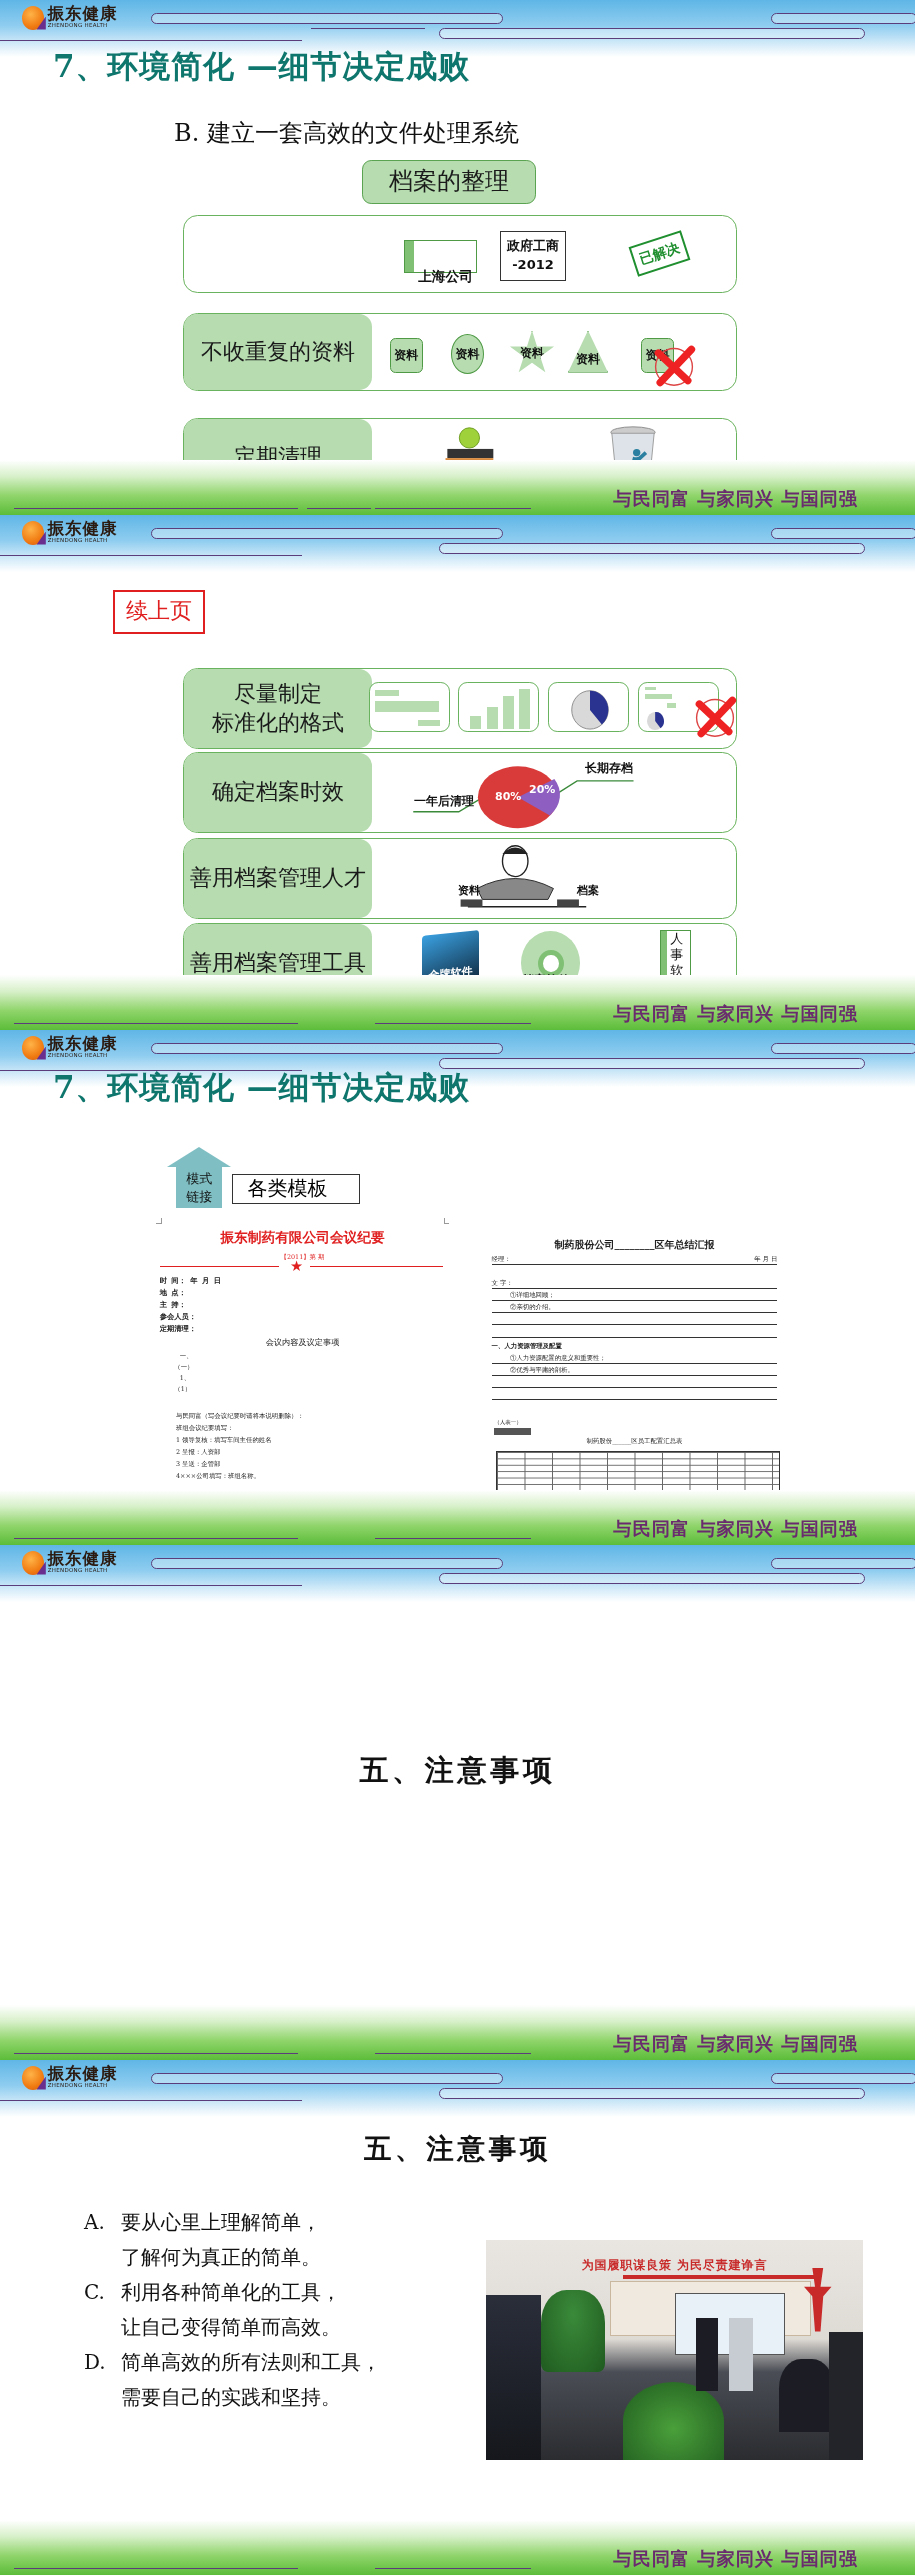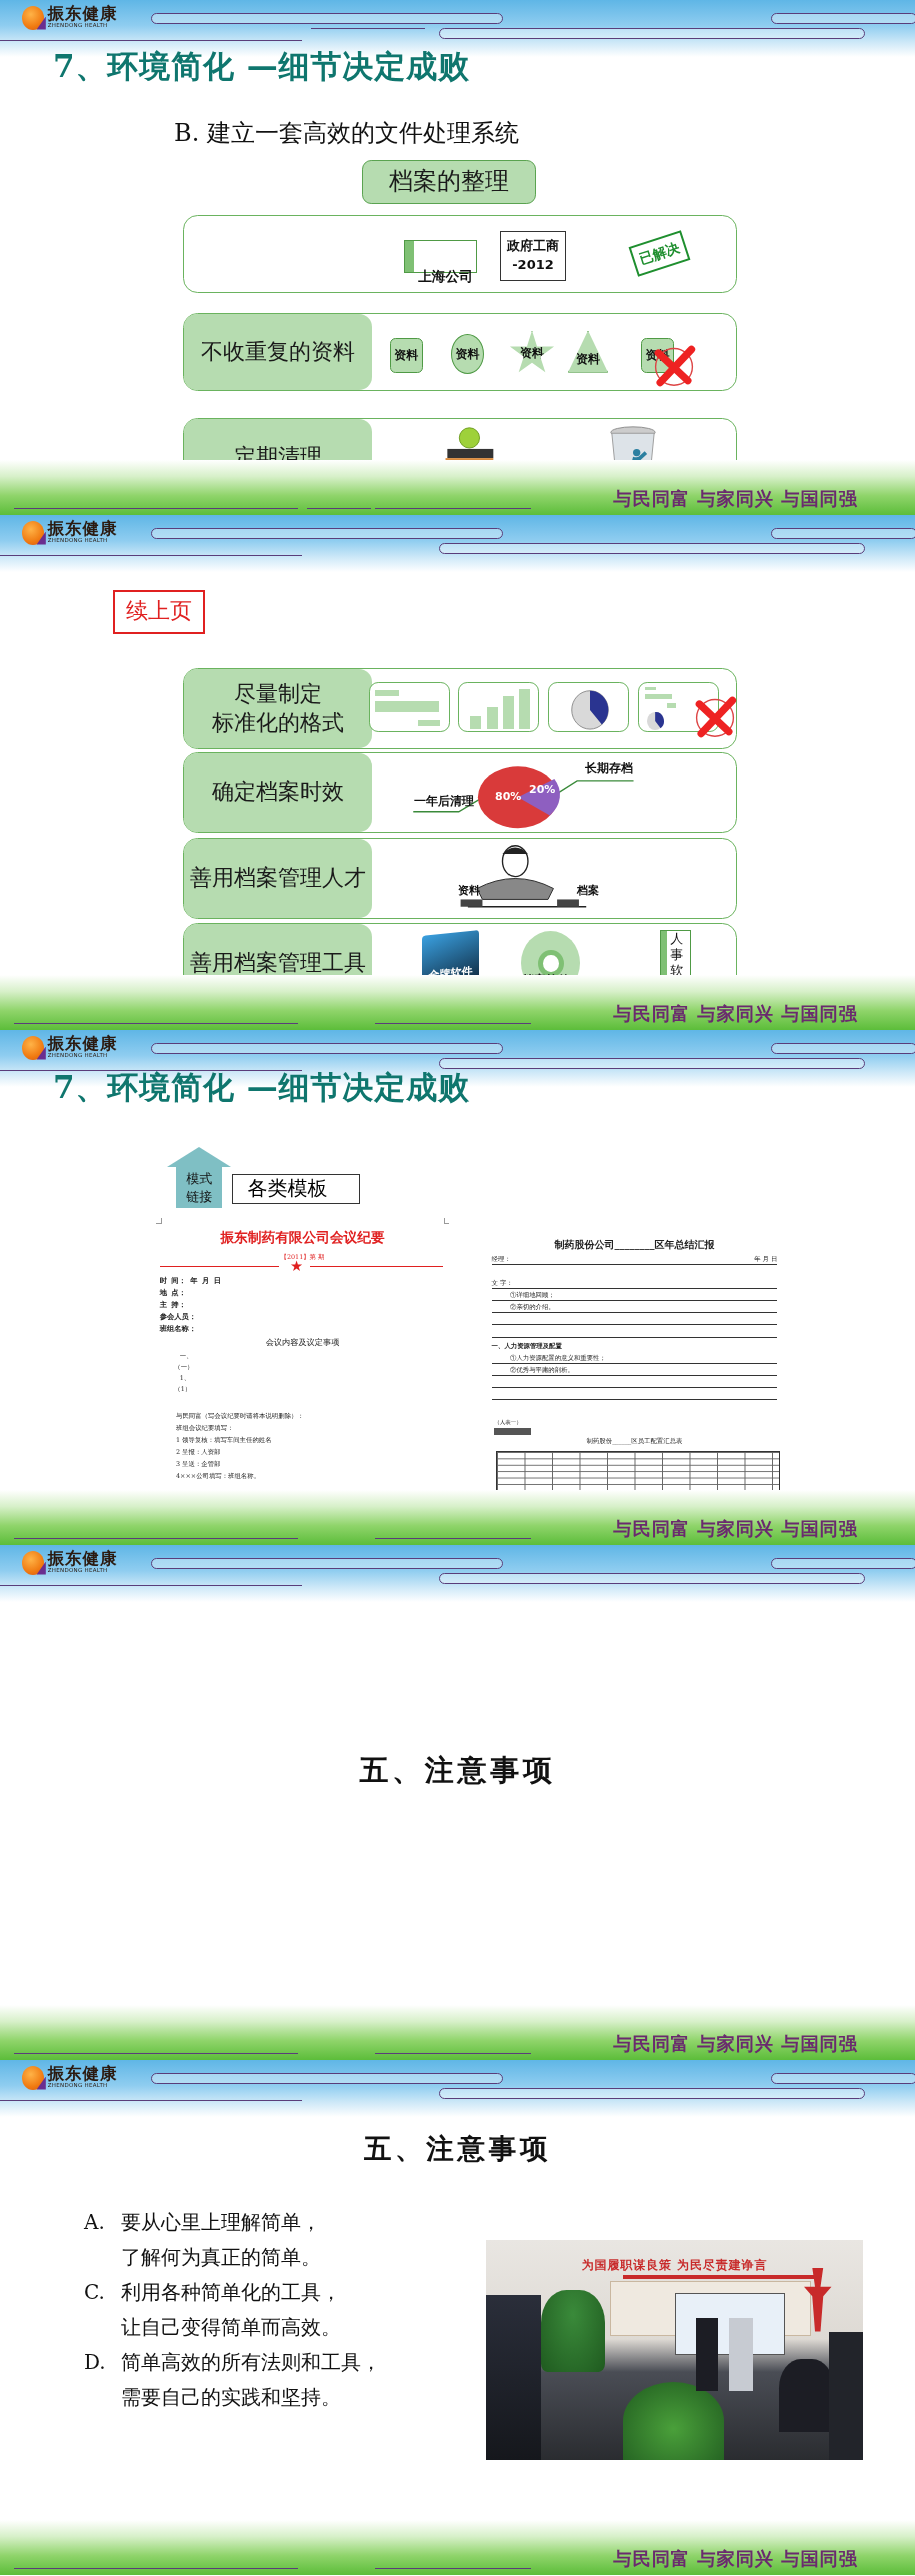--- a/index.html
+++ b/index.html
@@ -288,21 +288,21 @@
     <div style="position:absolute;left:0;right:0;top:11px;text-align:center;color:#e02020;font-weight:bold;font-size:13.7px;font-family:'DejaVu Sans',sans-serif;">振东制药有限公司会议纪要</div>
     <div style="position:absolute;left:0;right:0;top:35px;text-align:center;color:#e02020;font-size:6.4px;">【2011】第    期</div>
     <div style="position:absolute;left:3.7px;top:48px;width:119px;border-top:1.4px solid #e02020;"></div>
     <div style="position:absolute;left:134px;top:39px;color:#e02020;font-size:14.6px;">★</div>
     <div style="position:absolute;left:154px;top:48px;width:133px;border-top:1.4px solid #e02020;"></div>
     <div style="position:absolute;left:3.7px;top:57px;font-size:7.3px;line-height:12px;font-weight:bold;font-family:Liberation Mono, monospace;">
       <div>时    间：      年  月  日</div>
       <div>地    点：</div>
       <div>主    持：</div>
       <div>参会人员：</div>
-      <div>班组名称：</div>
+      <div>定期清理：</div>
     </div>
     <div style="position:absolute;left:0;right:0;top:119px;text-align:center;font-size:8.2px;">会议内容及议定事项</div>
     <div style="position:absolute;left:18.3px;top:133px;font-size:6.4px;line-height:11px;">
       <div style="padding-left:5.5px;">一、</div>
       <div>（一）</div>
       <div style="padding-left:5.5px;">1、</div>
       <div>（1）</div>
     </div>
     <div style="position:absolute;left:20px;top:192px;font-size:6.4px;line-height:12px;">
       <div>与民同富（写会议纪要时请将本说明删除）：</div>

